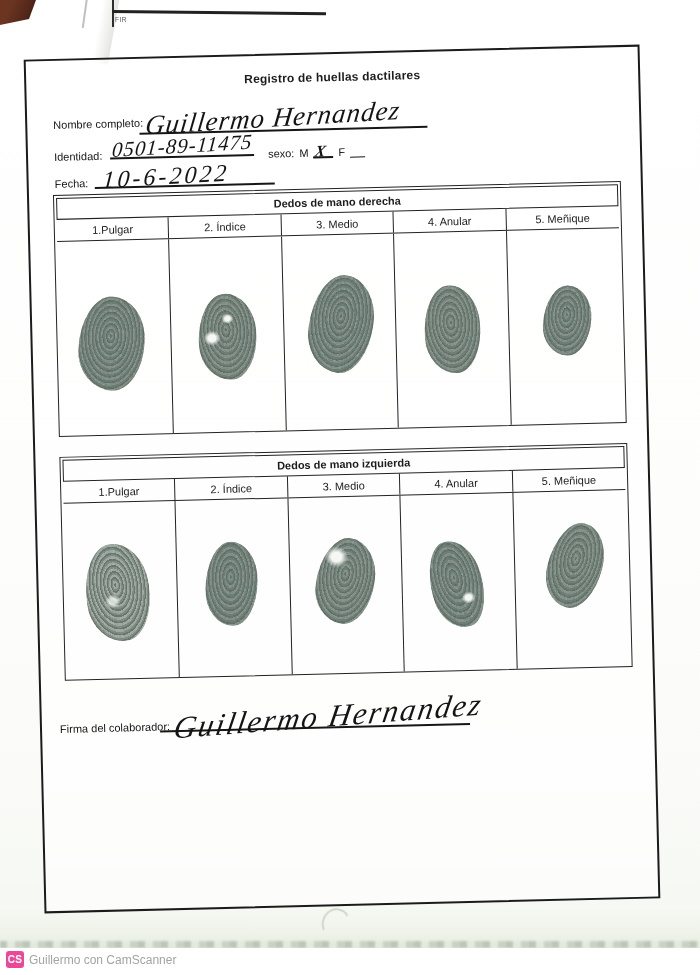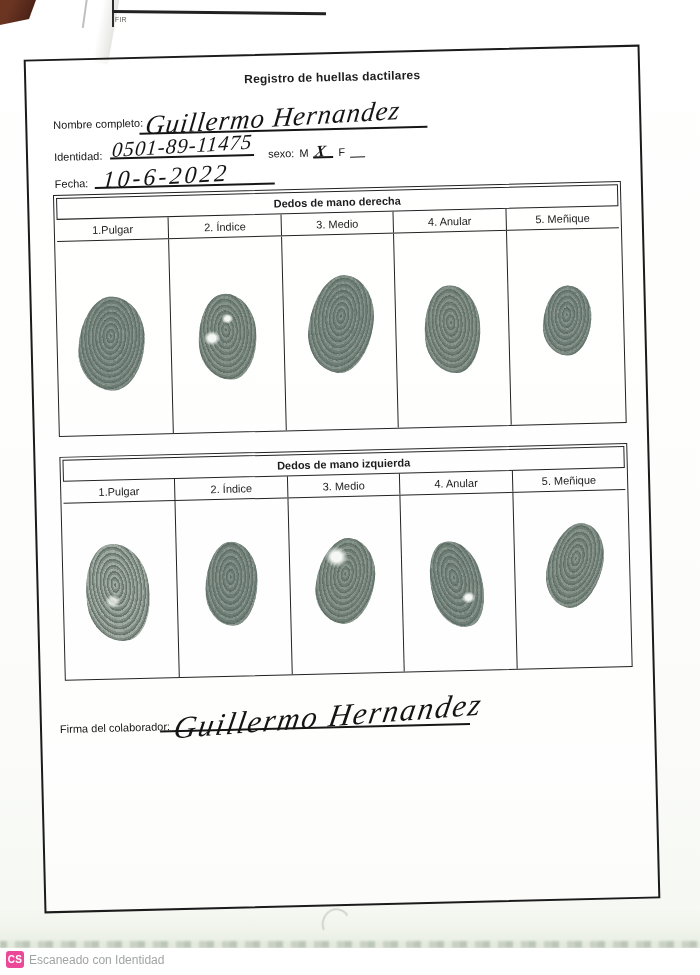--- a/index.html
+++ b/index.html
@@ -269,13 +269,13 @@
 
   <div class="abs lbl sig-label">Firma del colaborador:</div>
   <div class="abs uline sig-line">
     <span class="abs hand sig-val">Guillermo Hernandez</span>
   </div>
 </div>
 
 <div class="abs footer-bar">
 </div>
 <div class="abs cs-badge">CS</div>
-<div class="abs cs-text">Escaneado con Identidad</div>
+<div class="abs cs-text">Guillermo con CamScanner</div>
 
 </body></html>

